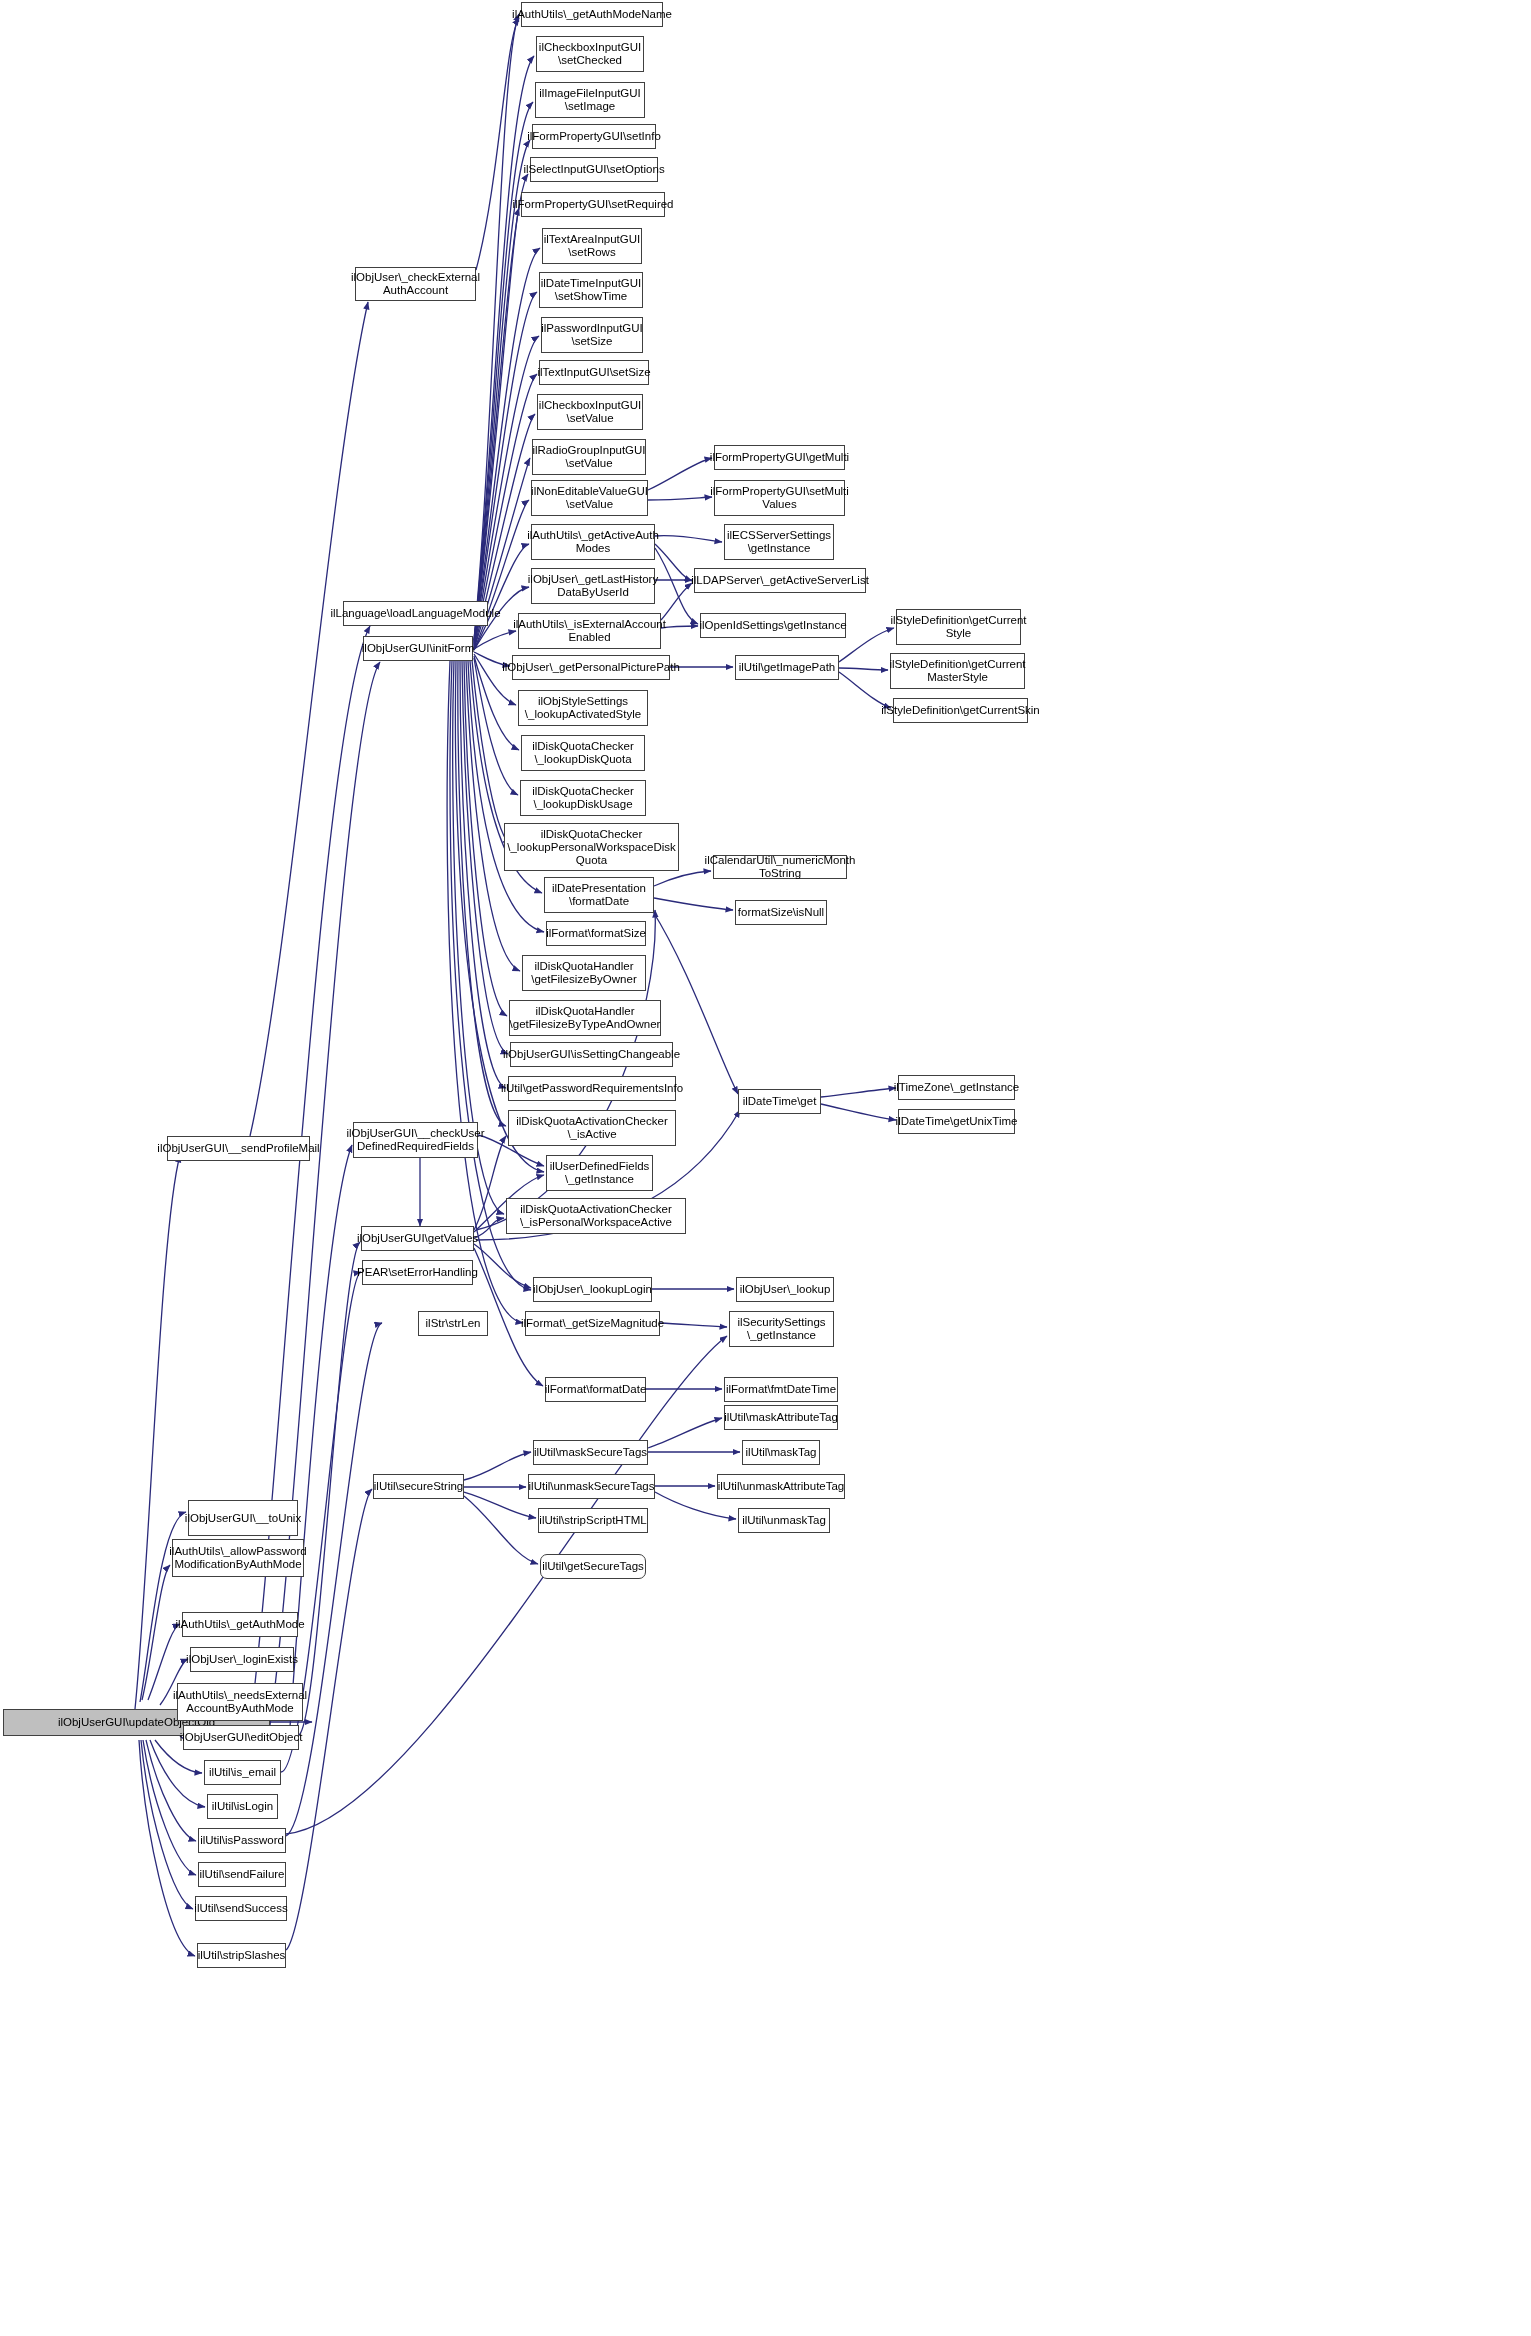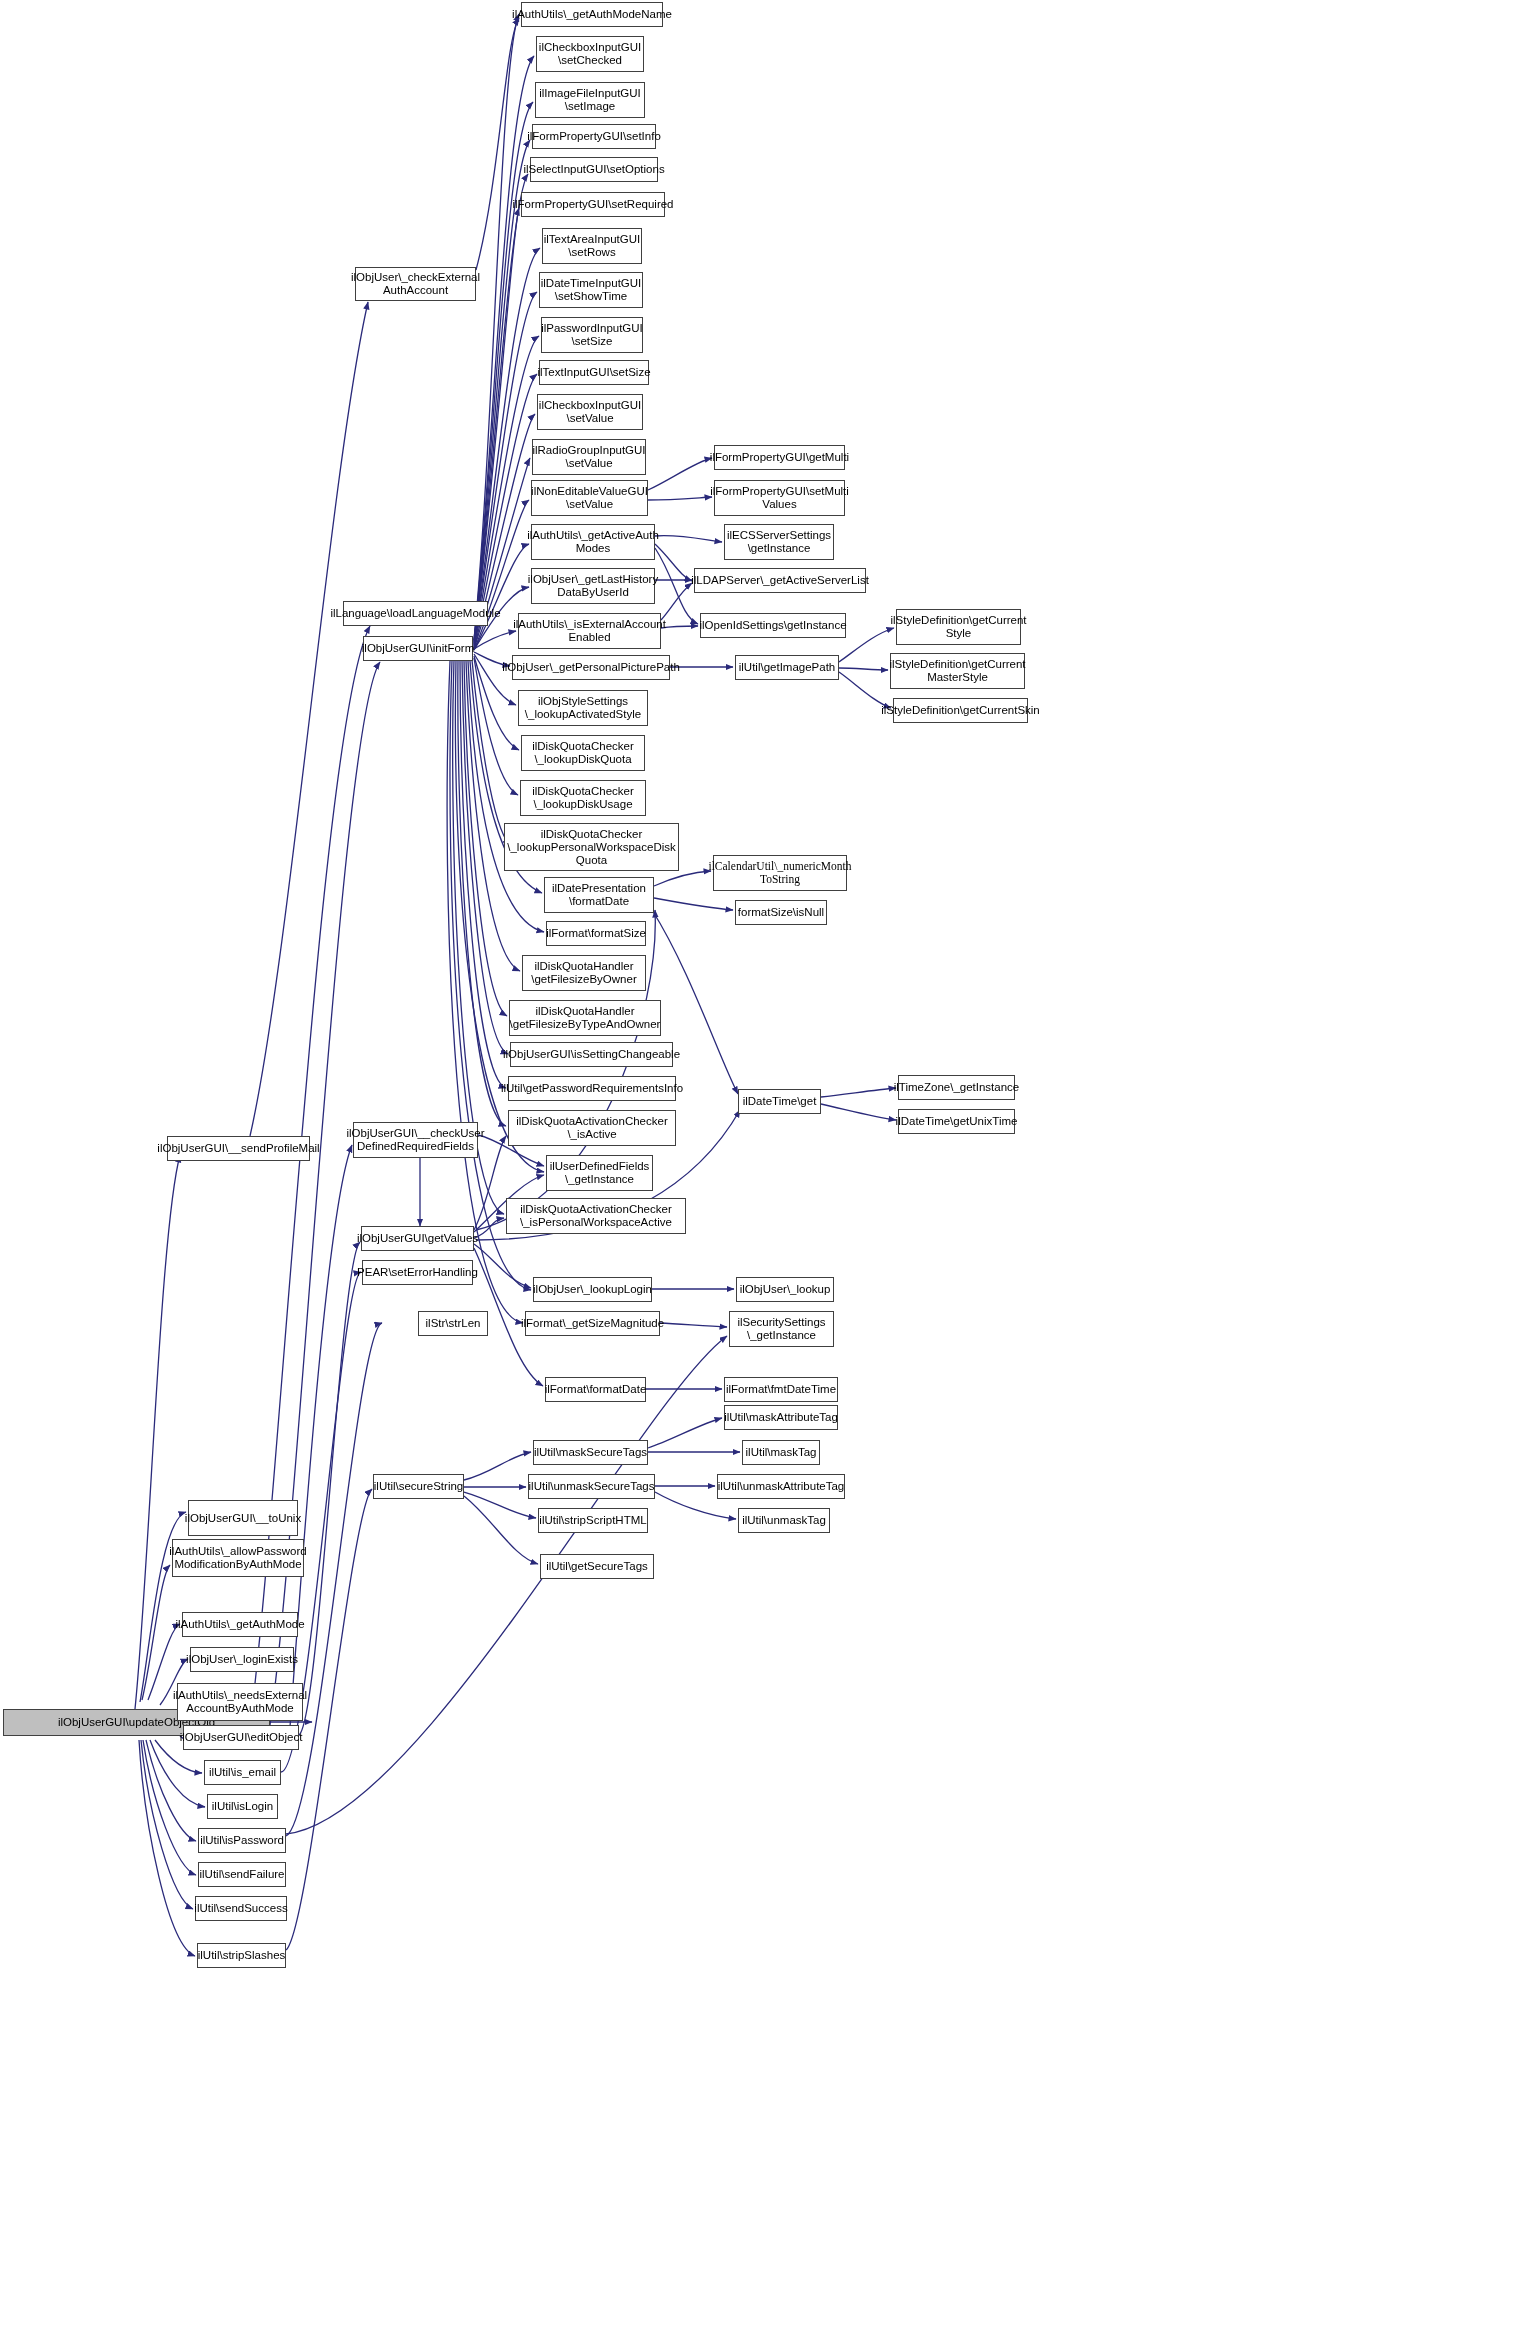--- a/index.html
+++ b/index.html
@@ -196,30 +196,30 @@
       <div class="node" style="left: 546px; top: 1155px; width: 107px; height: 36px;">ilUserDefinedFields
 \_getInstance</div>
       <div class="node" style="left: 506px; top: 1198px; width: 180px; height: 36px;">ilDiskQuotaActivationChecker
 \_isPersonalWorkspaceActive</div>
       <div class="node" style="left: 533px; top: 1277px; width: 119px; height: 25px;">ilObjUser\_lookupLogin</div>
       <div class="node" style="left: 525px; top: 1311px; width: 135px; height: 25px;">ilFormat\_getSizeMagnitude</div>
       <div class="node" style="left: 545px; top: 1377px; width: 101px; height: 25px;">ilFormat\formatDate</div>
       <div class="node" style="left: 533px; top: 1440px; width: 115px; height: 25px;">ilUtil\maskSecureTags</div>
       <div class="node" style="left: 528px; top: 1474px; width: 127px; height: 25px;">ilUtil\unmaskSecureTags</div>
       <div class="node" style="left: 538px; top: 1508px; width: 110px; height: 25px;">ilUtil\stripScriptHTML</div>
-      <div class="node" style="left: 540px; top: 1554px; width: 114px; height: 25px;">ilUtil\getSecureTags</div>
+      <div class="node" style="left: 540px; top: 1554px; width: 106px; height: 25px; border-radius: 7px;">ilUtil\getSecureTags</div>
       <div class="node" style="left: 714px; top: 445px; width: 131px; height: 25px;">ilFormPropertyGUI\getMulti</div>
       <div class="node" style="left: 714px; top: 480px; width: 131px; height: 36px;">ilFormPropertyGUI\setMulti
 Values</div>
       <div class="node" style="left: 724px; top: 524px; width: 110px; height: 36px;">ilECSServerSettings
 \getInstance</div>
       <div class="node" style="left: 694px; top: 568px; width: 172px; height: 25px;">ilLDAPServer\_getActiveServerList</div>
       <div class="node" style="left: 700px; top: 613px; width: 146px; height: 25px;">ilOpenIdSettings\getInstance</div>
       <div class="node" style="left: 735px; top: 655px; width: 104px; height: 25px;">ilUtil\getImagePath</div>
-      <div class="node" style="left: 713px; top: 855px; width: 134px; height: 36px; font-family: Liberation Serif, serif;">ilCalendarUtil\_numericMonth
+      <div class="node" style="left: 713px; top: 855px; width: 134px; height: 24px;">ilCalendarUtil\_numericMonth
 ToString</div>
       <div class="node" style="left: 735px; top: 900px; width: 92px; height: 25px;">formatSize\isNull</div>
       <div class="node" style="left: 738px; top: 1089px; width: 83px; height: 25px;">ilDateTime\get</div>
       <div class="node" style="left: 736px; top: 1277px; width: 98px; height: 25px;">ilObjUser\_lookup</div>
       <div class="node" style="left: 729px; top: 1311px; width: 105px; height: 36px;">ilSecuritySettings
 \_getInstance</div>
       <div class="node" style="left: 724px; top: 1377px; width: 114px; height: 25px;">ilFormat\fmtDateTime</div>
       <div class="node" style="left: 724px; top: 1405px; width: 114px; height: 25px;">ilUtil\maskAttributeTag</div>
       <div class="node" style="left: 742px; top: 1440px; width: 78px; height: 25px;">ilUtil\maskTag</div>
       <div class="node" style="left: 717px; top: 1474px; width: 128px; height: 25px;">ilUtil\unmaskAttributeTag</div>

